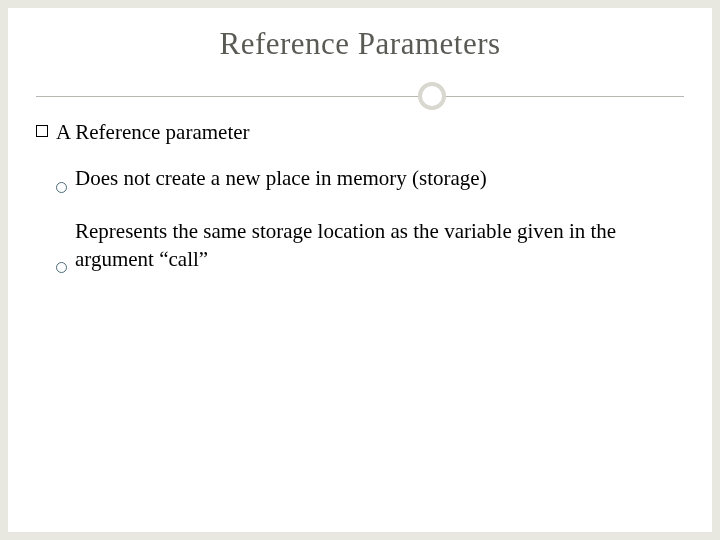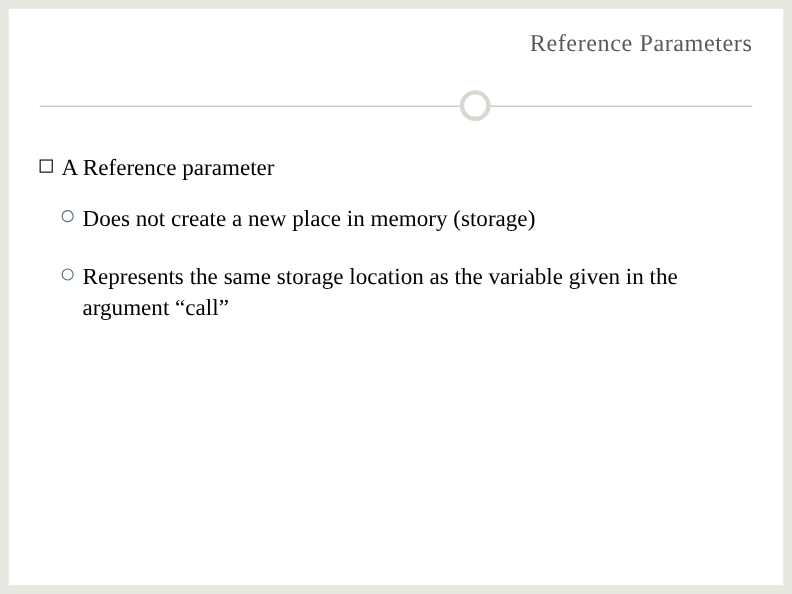--- a/index.html
+++ b/index.html
@@ -15,25 +15,24 @@
     background: #ffffff;
     position: relative;
     padding: 18px 28px 28px 28px;
   }
   .title-wrap {
     text-align: center;
     position: relative;
     height: 92px;
   }
   .title {
-    font-size: 22px;
+    font-size: 31px;
     font-weight: 400;
     color: #5a5a55;
     letter-spacing: 0.5px;
-    text-align: right;
   }
   .rule {
     position: absolute;
     left: 0;
     right: 0;
     top: 70px;
     height: 1px;
     background: #b8b8b0;
   }
   .ring {
@@ -41,21 +40,20 @@
     top: 56px;
     left: 50%;
     transform: translateX(58px);
     width: 28px;
     height: 28px;
     border: 4px solid #d8d8d0;
     border-radius: 50%;
     background: #ffffff;
   }
   .content {
-    margin-top: 20px;
     color: #000;
     font-size: 21px;
     line-height: 1.35;
   }
   .l1 {
     display: flex;
     align-items: flex-start;
     margin-bottom: 18px;
   }
   .l1 .b {
@@ -65,21 +63,21 @@
     margin-top: 7px;
     margin-right: 8px;
     flex: 0 0 12px;
   }
   .l2list {
     margin-left: 20px;
     margin-bottom: 26px;
   }
   .l2 {
     display: flex;
-    align-items: flex-start;
+    align-items: flex-end;
     margin-bottom: 24px;
   }
   .l2 .o {
     width: 11px;
     height: 11px;
     border: 1.5px solid #4a6b7a;
     border-radius: 50%;
     margin-top: 7px;
     margin-right: 8px;
     flex: 0 0 11px;

